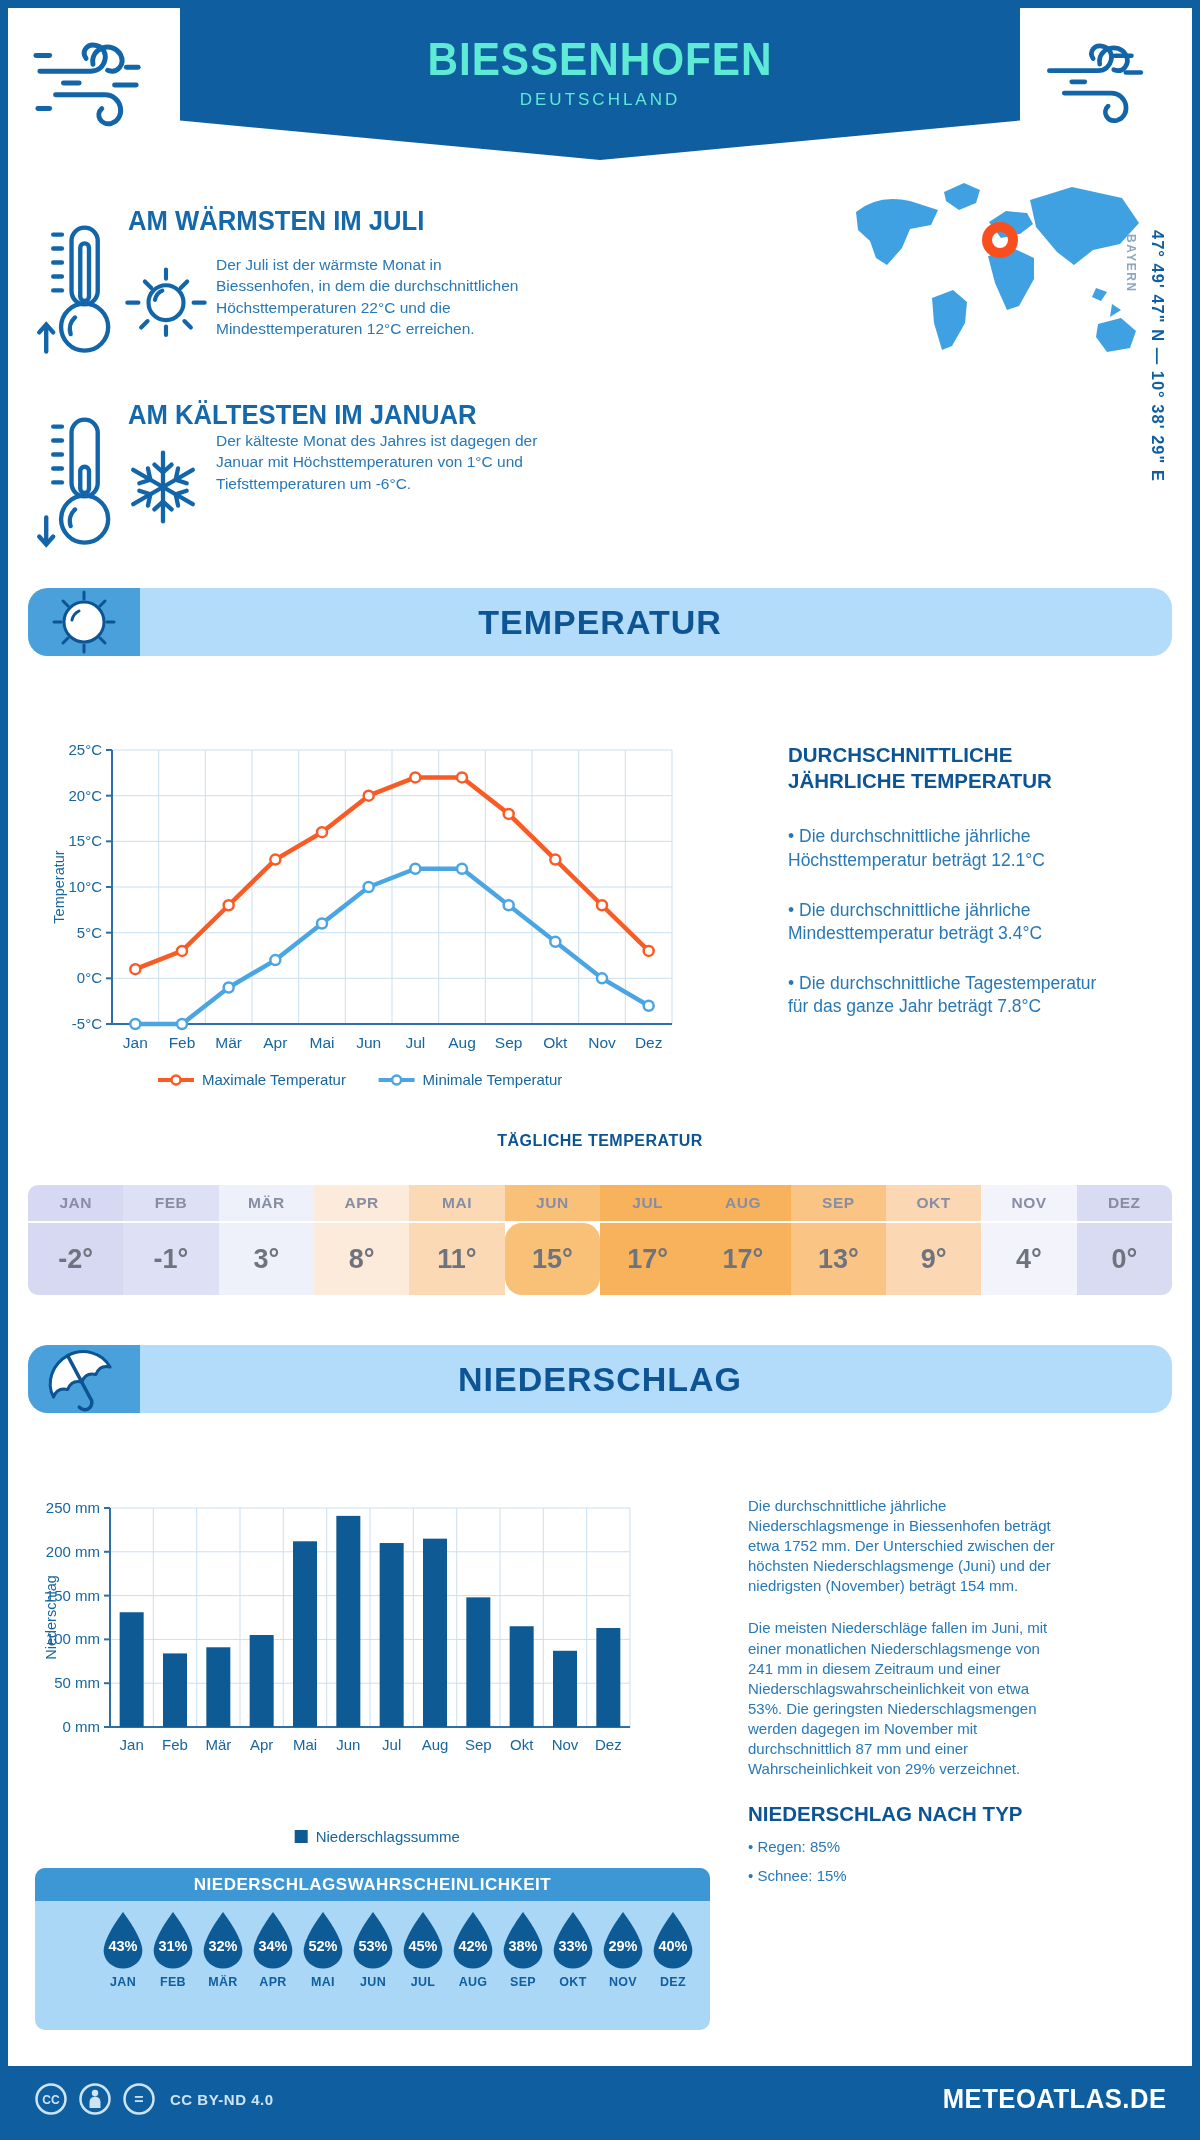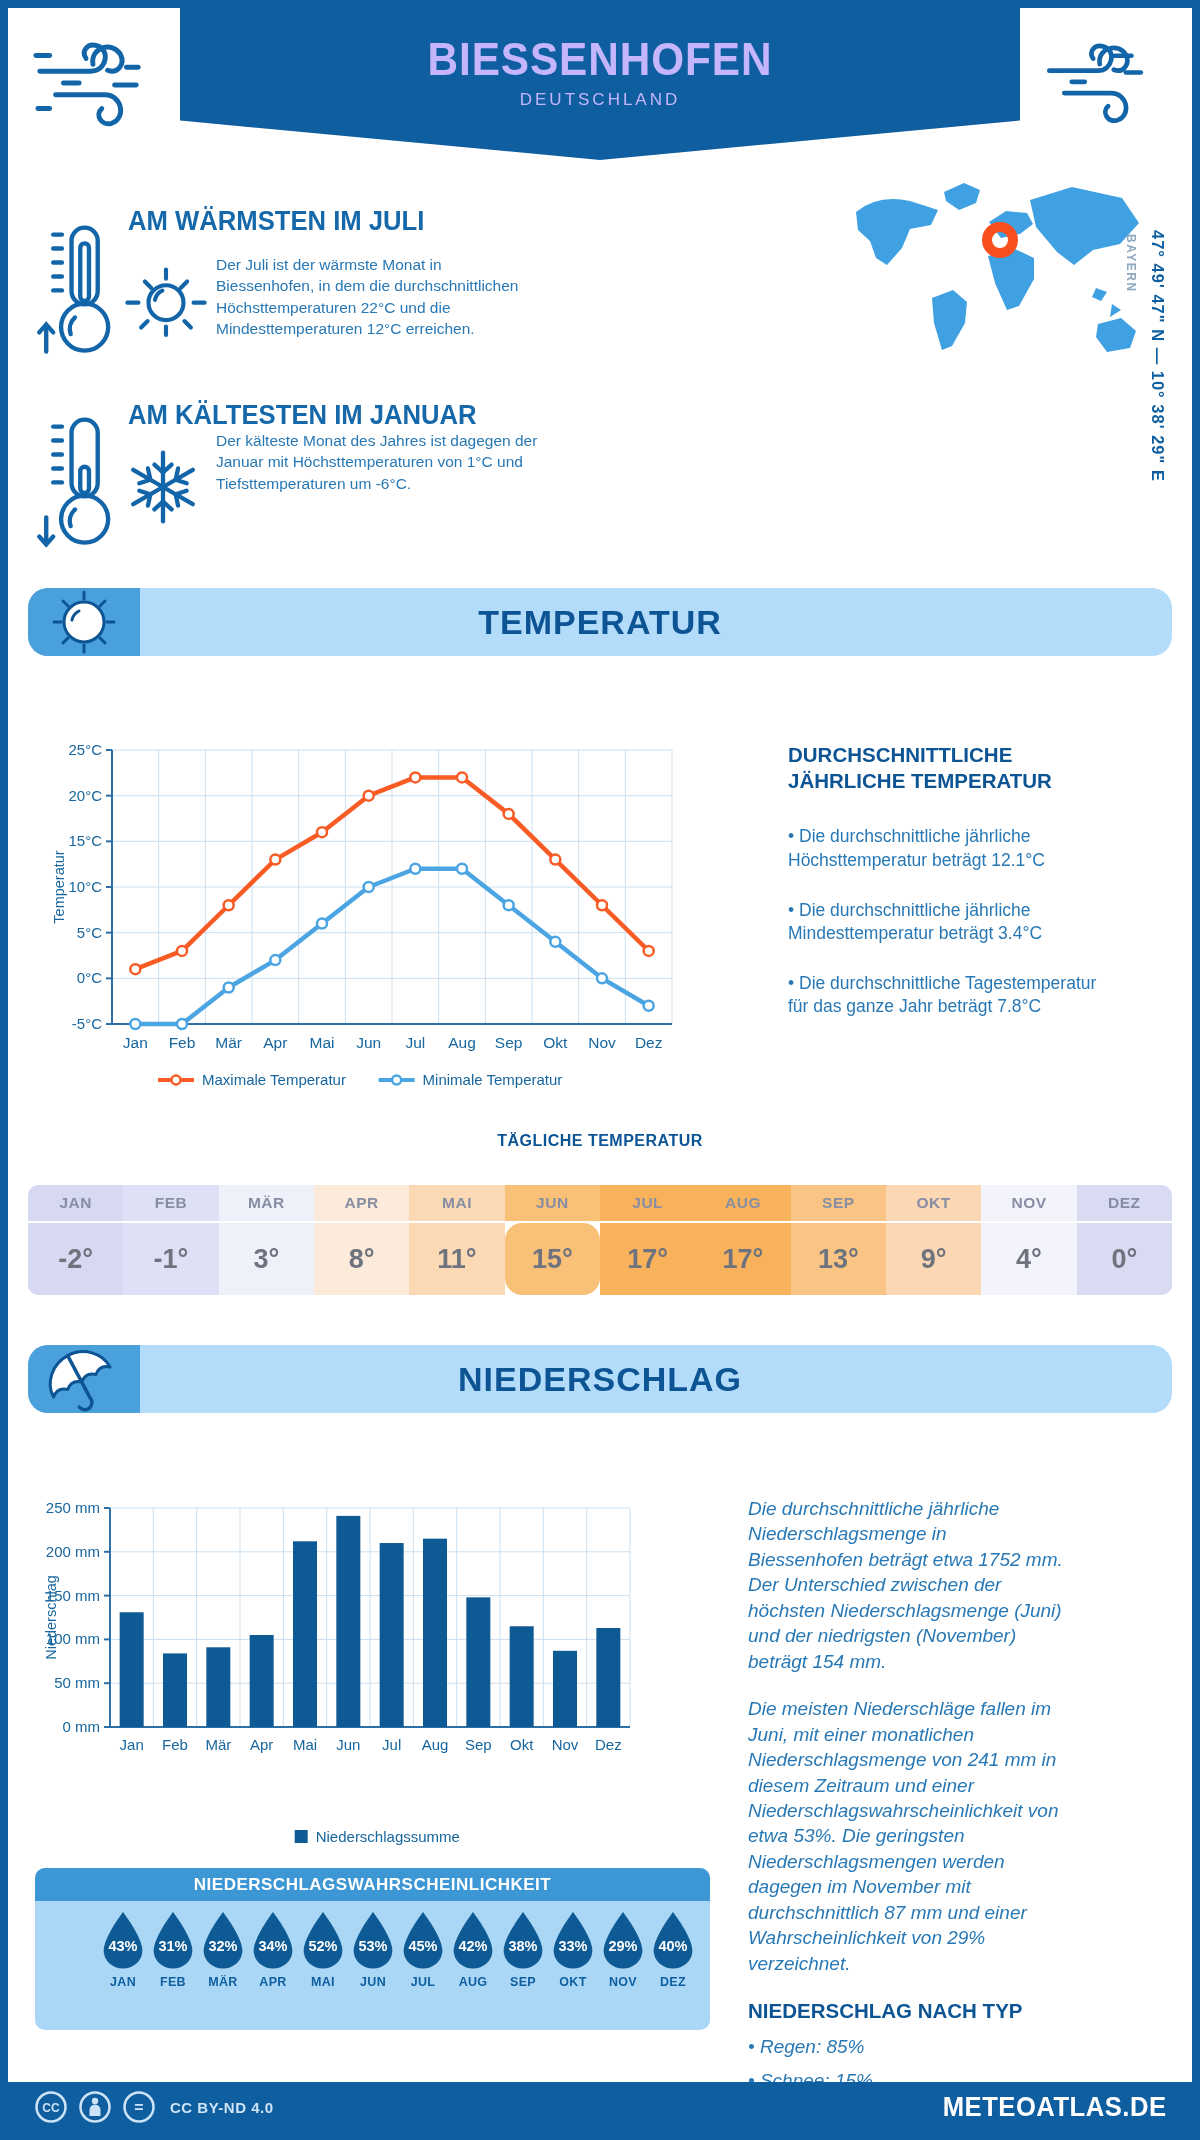--- a/index.html
+++ b/index.html
@@ -3,21 +3,21 @@
 <meta charset="utf-8">
 <style>
   html,body{margin:0;padding:0;background:#e8eef4;}
   .page{position:relative;width:1200px;height:2140px;background:#fff;
         border:8px solid #0F5FA0;box-sizing:border-box;overflow:hidden;
         font-family:"Liberation Sans",sans-serif;}
   .abs{position:absolute;}
 
   
   .banner{position:absolute;left:172px;top:0;width:840px;height:152px;background:#0F5FA0;
-          clip-path:polygon(0 0,100% 0,100% 74%,50% 100%,0 74%);text-align:center;color:#c4b5fd;}
+          clip-path:polygon(0 0,100% 0,100% 74%,50% 100%,0 74%);text-align:center;color:#5eead4;}
   .banner-title{margin-top:24px;font-size:46px;font-weight:bold;letter-spacing:1px;transform:scaleX(.92);}
   .banner-subtitle{margin-top:4px;font-size:17px;letter-spacing:3px;}
   .wind-left{left:22px;top:14px;width:118px;height:118px;}
   .wind-right{left:1032px;top:16px;width:112px;height:112px;}
 
   
   .intro-head{position:absolute;font-size:27px;font-weight:bold;color:#1568A9;white-space:nowrap;transform-origin:left;transform:scaleX(.95);}
   .intro-body{position:absolute;font-size:15.5px;line-height:1.38;color:#2878B5;}
   .h-warm{left:120px;top:198px;}
   .b-warm{left:208px;top:246px;width:320px;}
@@ -43,21 +43,21 @@
   
   .chart1{left:40px;top:728px;width:640px;height:368px;}
   .chart2{left:32px;top:1484px;width:620px;height:360px;}
   svg text{font-family:"Liberation Sans",sans-serif;}
 
   
   .sidebar-temp{left:780px;top:734px;width:330px;}
   .sidebar-temp h3, .sidebar-precip h3{font-size:20.5px;font-weight:bold;color:#0C5493;line-height:1.25;margin:0 0 32px 0;}
   .sidebar-temp p{font-size:17.5px;line-height:1.35;color:#2878B5;margin:0 0 26px 0;}
   .sidebar-precip{left:740px;top:1488px;width:318px;}
-  .sidebar-precip p{font-size:19px;line-height:1.34;color:#2878B5;margin:0 0 22px 0;font-style:italic;}
+  .sidebar-precip p{font-size:15px;line-height:1.34;color:#2878B5;margin:0 0 22px 0;}
   .sidebar-precip h3{margin:2px 0 10px 0;}
   .sidebar-precip p.tight{margin:0 0 9px 0;}
 
   
   .daily-title{left:0;top:1124px;width:100%;text-align:center;font-size:16px;font-weight:bold;color:#0C5493;letter-spacing:.5px;}
   .daily-table{left:20px;top:1177px;width:1144px;display:grid;grid-template-columns:repeat(12,1fr);
                grid-template-rows:38px 72px;border-radius:10px;overflow:hidden;}
   .dm{display:flex;align-items:center;justify-content:center;font-size:15.5px;font-weight:bold;color:#878DA3;
       letter-spacing:.5px;border-bottom:2px solid #fff;}
   .dv{display:flex;align-items:center;justify-content:center;font-size:27px;font-weight:bold;color:#6E737E;}
@@ -65,21 +65,21 @@
   
   .prob-box{left:27px;top:1860px;width:675px;height:162px;background:#ABD7F7;border-radius:10px;overflow:hidden;}
   .prob-head{height:33px;background:#3D97D4;color:#fff;font-size:17px;font-weight:bold;letter-spacing:.5px;
              display:flex;align-items:center;justify-content:center;}
   .prob-row{display:flex;justify-content:flex-end;padding:9px 12px 0 24px;}
   .drop-item{width:50px;position:relative;text-align:center;}
   .drop-item .pct{position:absolute;top:28px;left:0;right:0;font-size:14.5px;font-weight:bold;color:#fff;}
   .drop-month{font-size:12.5px;font-weight:bold;color:#0F5FA0;margin-top:1px;letter-spacing:.3px;}
 
   
-  .footer{position:absolute;left:0;right:0;bottom:0;height:50px;background:#0F5FA0;display:flex;align-items:center;padding:0 26px;}
+  .footer{position:absolute;left:0;right:0;bottom:0;height:50px;background:#0F5FA0;display:flex;align-items:center;padding:8px 26px;}
   .cc-group{display:flex;gap:10px;align-items:center;}
   .license{margin-left:14px;font-size:15px;font-weight:bold;color:#CDE3F6;letter-spacing:.5px;}
   .brand{margin-left:auto;font-size:27px;font-weight:bold;color:#fff;letter-spacing:.5px;transform:scaleX(.95);transform-origin:right;}
 </style>
 </head>
 <body>
 
 <div class="page">
 
   <svg class="abs wind-left" viewBox="0 0 120 120" fill="none" stroke="#1265A8" stroke-width="5" stroke-linecap="round">

